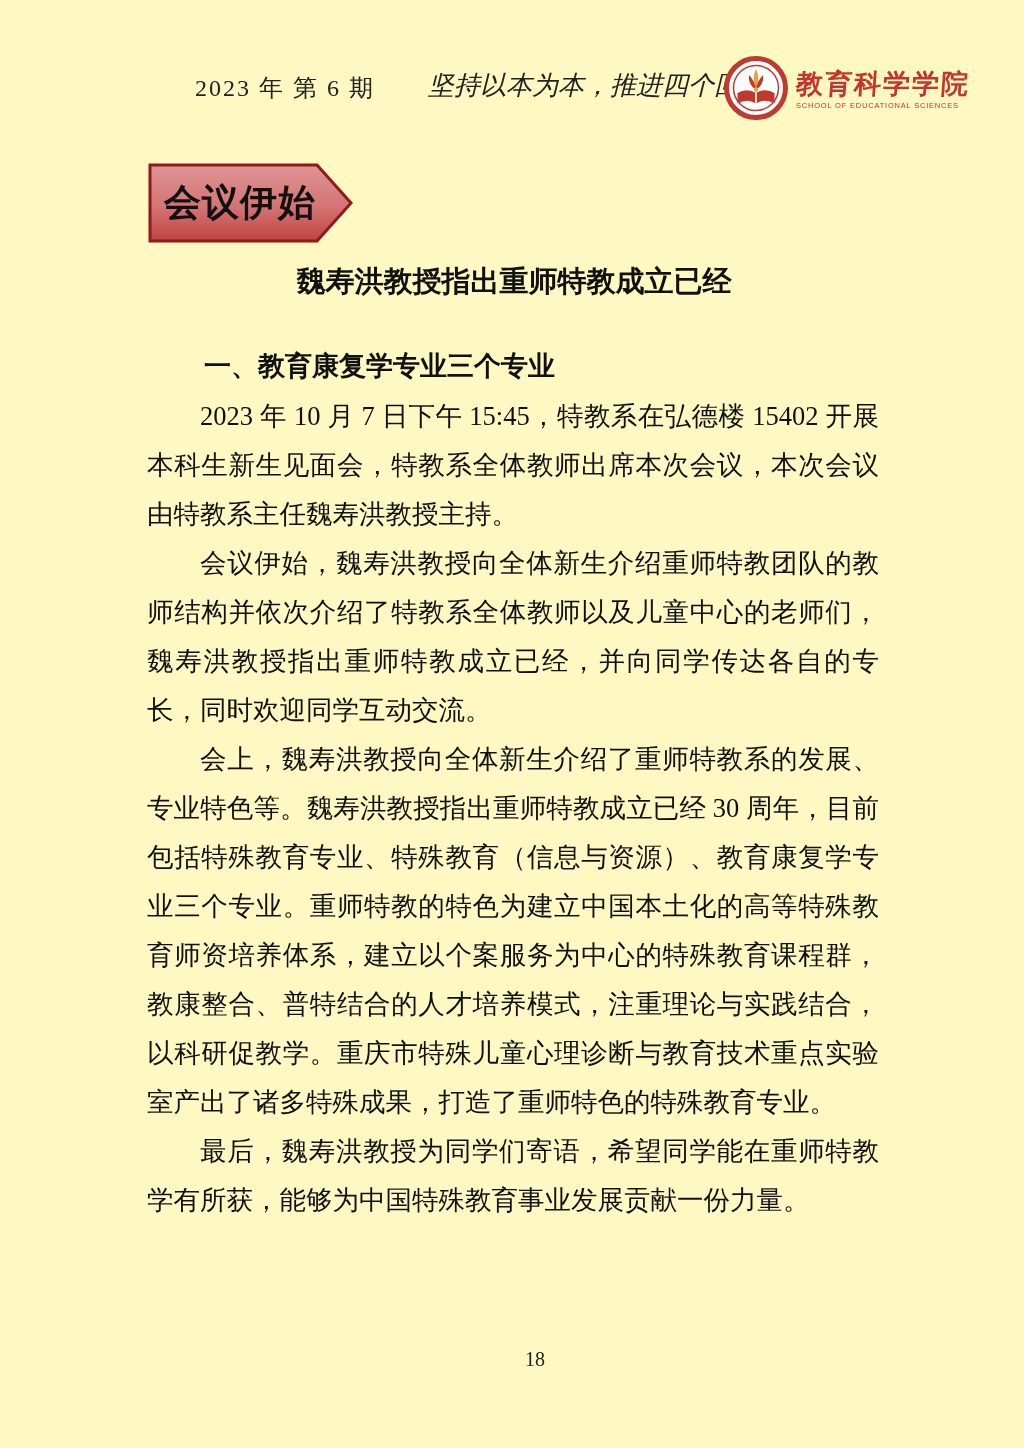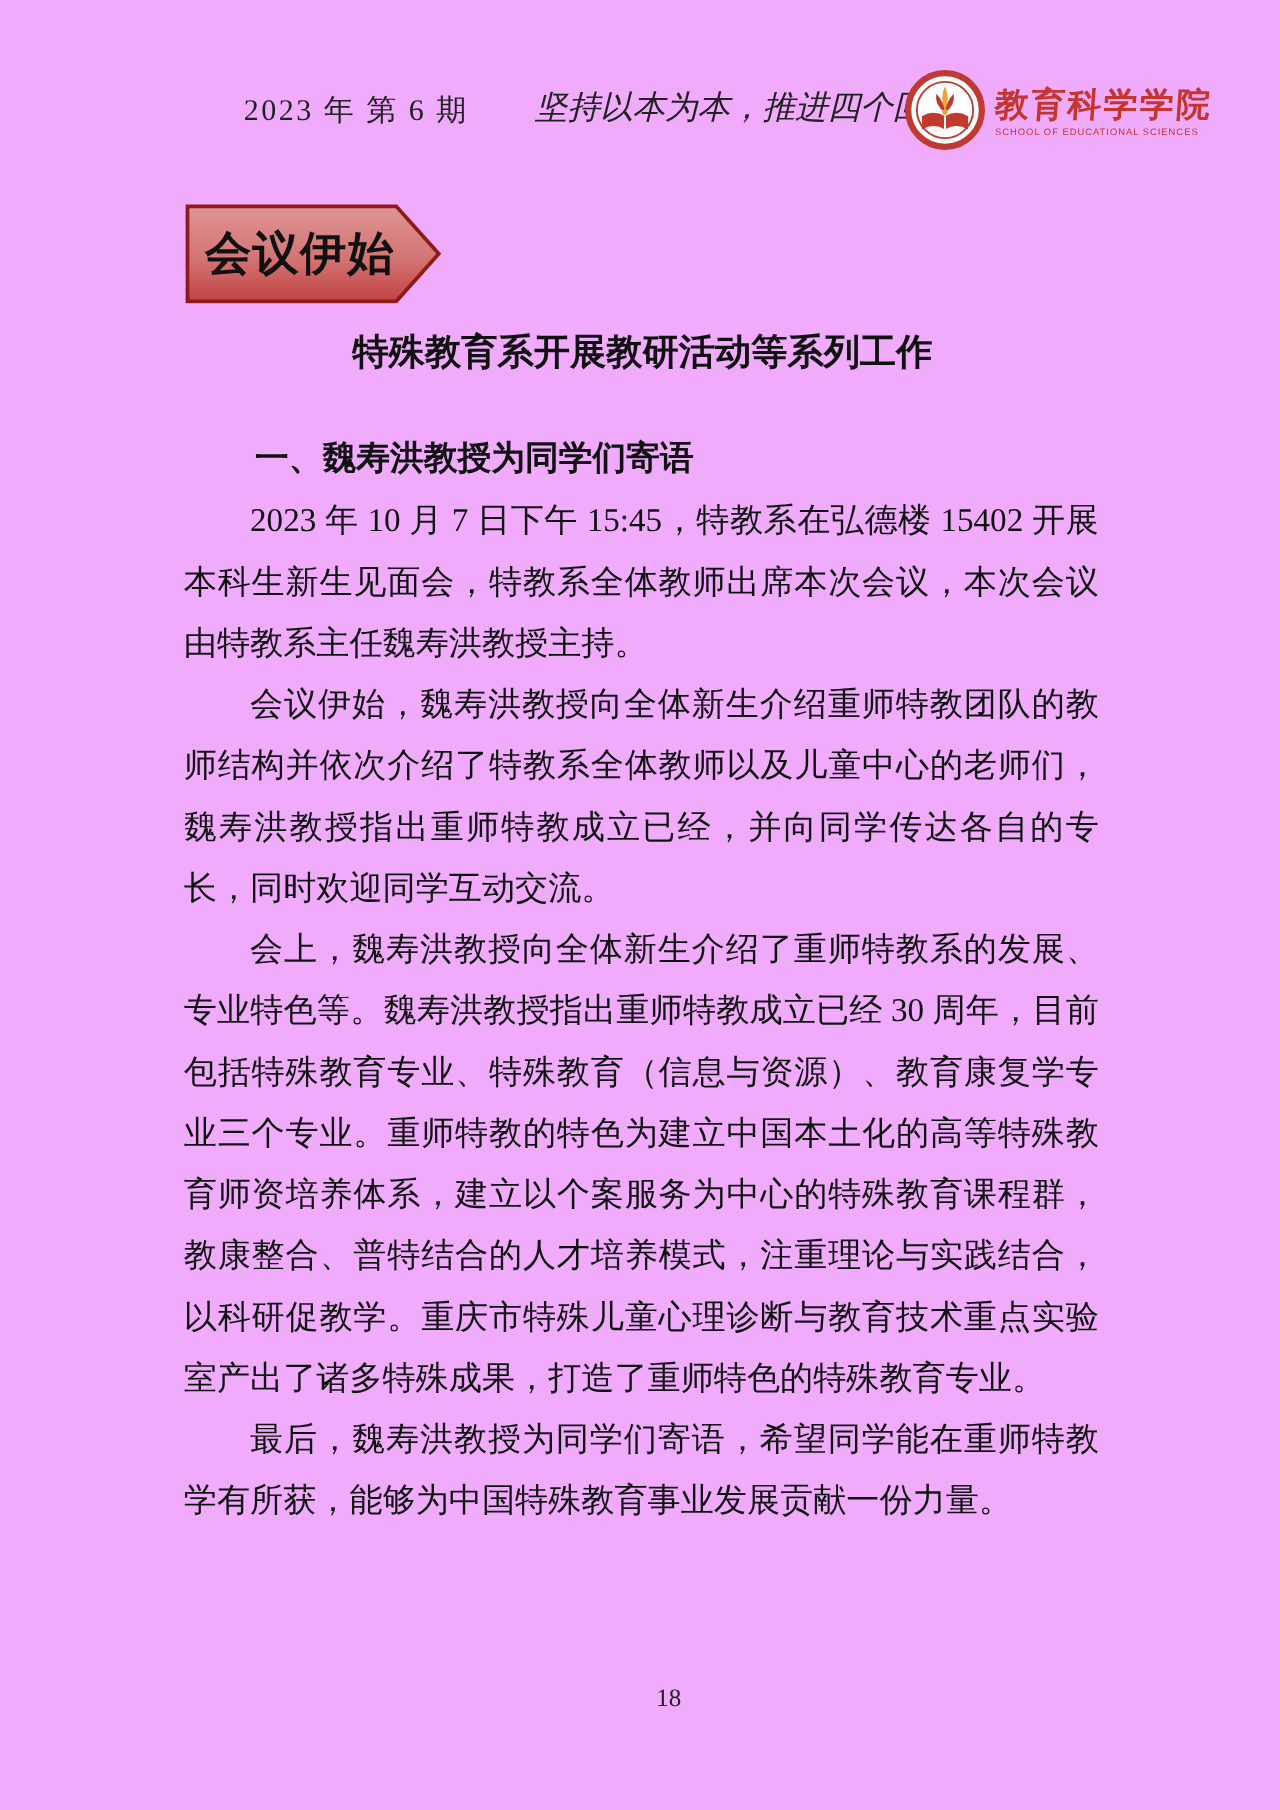--- a/index.html
+++ b/index.html
@@ -4,21 +4,21 @@
 <style>
   html, body {
     margin: 0;
     padding: 0;
     background: #ffffff;
   }
   .page {
     position: relative;
     width: 1024px;
     height: 1448px;
-    background: #f0abfc;
+    background: #fef9c3;
     font-family: "Liberation Serif", "DejaVu Serif", serif;
     color: #1a1a1a;
     overflow: hidden;
   }
 
   
   .issue {
     position: absolute;
     left: 195px;
     top: 72px;
@@ -180,22 +180,22 @@
             <stop offset="0.55" stop-color="#d47474"></stop>
             <stop offset="1" stop-color="#c14343"></stop>
           </linearGradient>
         </defs>
         <polygon points="2,2 169,2 203,40 169,78 2,78" fill="url(#bannerGrad)" stroke="#8f1a1a" stroke-width="3" stroke-linejoin="miter"></polygon>
       </svg>
     </span>
     <div class="banner-label">会议伊始</div>
   </div>
 
-  <h1 class="article-title">特殊教育系开展教研活动等系列工作</h1>
-  <h2 class="section-heading">一、魏寿洪教授为同学们寄语</h2>
+  <h1 class="article-title">魏寿洪教授指出重师特教成立已经</h1>
+  <h2 class="section-heading">一、教育康复学专业三个专业</h2>
 
   <div class="body-text">
     <p>2023 年 10 月 7 日下午 15:45，特教系在弘德楼 15402 开展本科生新生见面会，特教系全体教师出席本次会议，本次会议由特教系主任魏寿洪教授主持。</p>
     <p>会议伊始，魏寿洪教授向全体新生介绍重师特教团队的教师结构并依次介绍了特教系全体教师以及儿童中心的老师们，魏寿洪教授指出重师特教成立已经，并向同学传达各自的专长，同时欢迎同学互动交流。</p>
     <p>会上，魏寿洪教授向全体新生介绍了重师特教系的发展、专业特色等。魏寿洪教授指出重师特教成立已经 30 周年，目前包括特殊教育专业、特殊教育（信息与资源）、教育康复学专业三个专业。重师特教的特色为建立中国本土化的高等特殊教育师资培养体系，建立以个案服务为中心的特殊教育课程群，教康整合、普特结合的人才培养模式，注重理论与实践结合，以科研促教学。重庆市特殊儿童心理诊断与教育技术重点实验室产出了诸多特殊成果，打造了重师特色的特殊教育专业。</p>
     <p>最后，魏寿洪教授为同学们寄语，希望同学能在重师特教学有所获，能够为中国特殊教育事业发展贡献一份力量。</p>
   </div>
 
   <div class="page-number">18</div>
 

